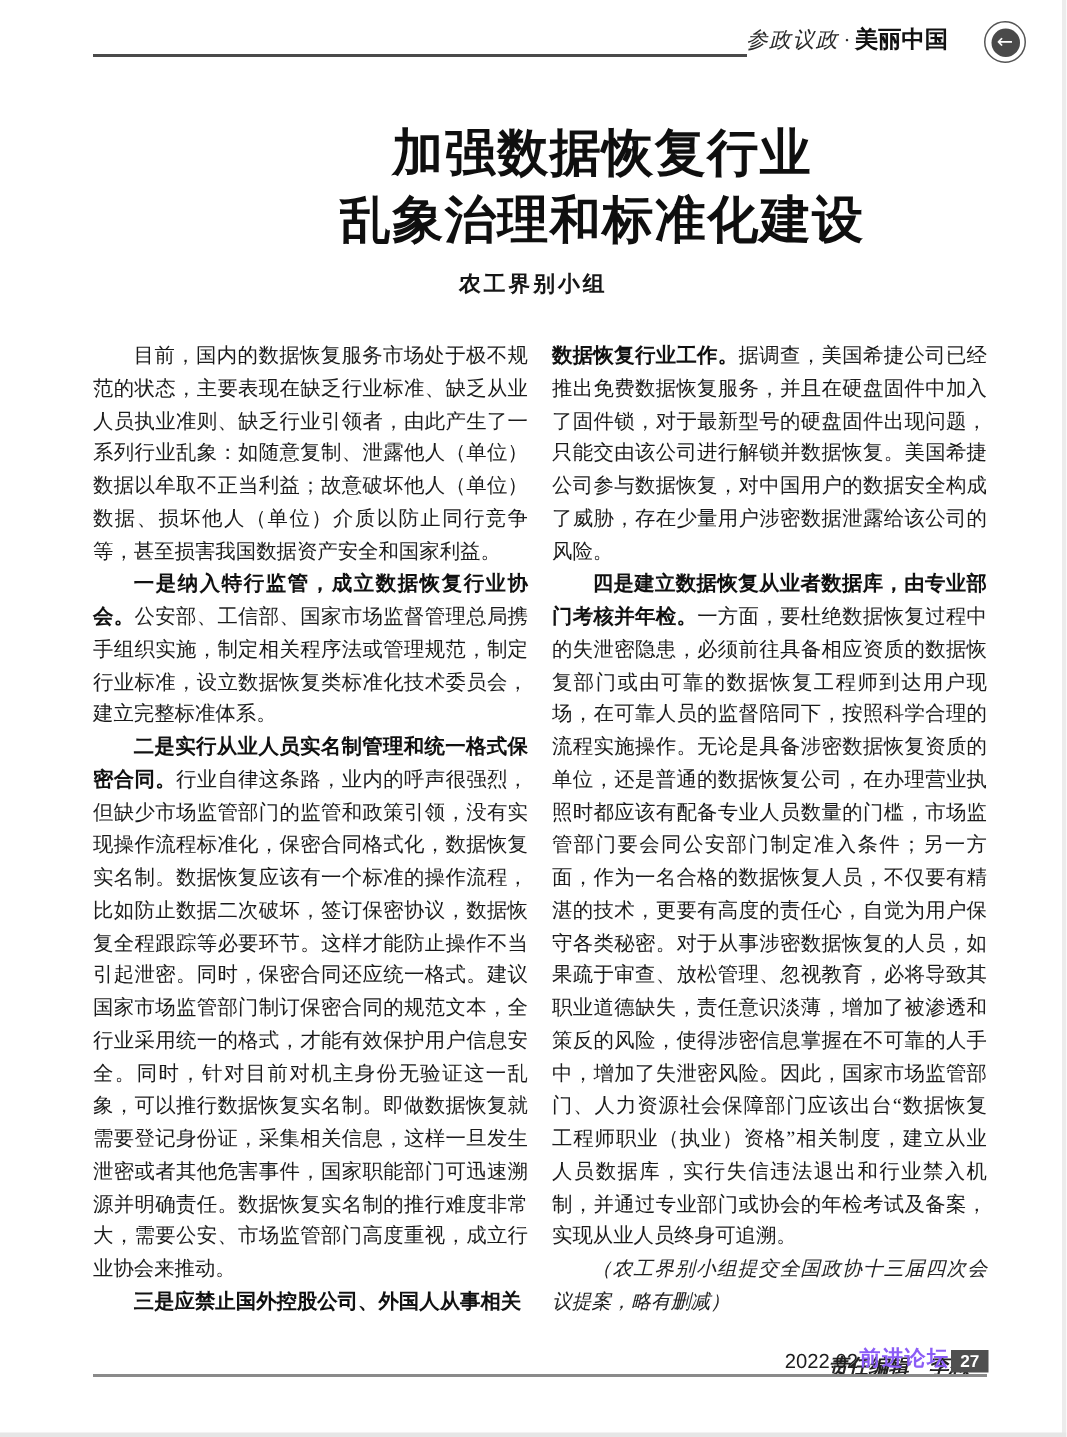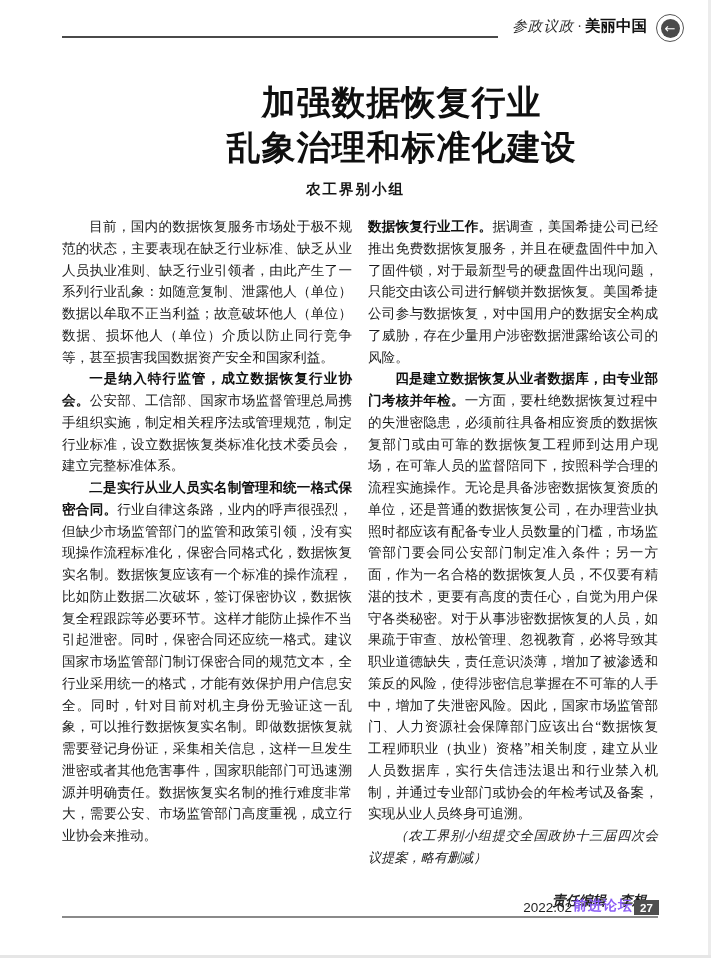--- a/index.html
+++ b/index.html
@@ -7,21 +7,21 @@
     width:711px;height:958px;position:relative;overflow:hidden;
     background:#ffffff;color:#1c1c1c;
     font-family:"Liberation Serif",serif;
   }
   .scan-edge-right{position:absolute;top:0;right:0;width:3px;height:100%;background:#ececec;}
   .scan-edge-bottom{position:absolute;left:0;bottom:0;width:100%;height:3px;background:#e6e6e6;}
 
   
   .rule-top{position:absolute;left:62px;top:36px;width:436px;height:2px;background:#4a4a4a;}
   .header-label{
-    position:absolute;top:16px;left:497px;width:150px;
+    position:absolute;top:16px;left:482px;width:150px;
     display:flex;align-items:baseline;justify-content:flex-end;gap:3px;white-space:nowrap;
   }
   .kai{font-family:"Liberation Serif",serif;font-style:italic;}
   .header-kai{font-size:14.5px;color:#2a2a2a;letter-spacing:1px;}
   .header-dot{font-size:14px;color:#2a2a2a;}
   .header-hei{font-family:"Liberation Sans",sans-serif;font-weight:700;font-size:15.5px;color:#111;}
   .logo{
     position:absolute;left:656px;top:14px;width:28px;height:28px;box-sizing:border-box;
     border:1.5px solid #555;border-radius:50%;
     display:flex;align-items:center;justify-content:center;
@@ -39,21 +39,21 @@
     font-size:34px;line-height:45px;letter-spacing:1px;padding-left:46px;
   }
   .byline{
     position:absolute;top:180px;left:0;width:100%;text-align:center;
     font-family:"Liberation Sans",sans-serif;font-weight:700;
     font-size:14.5px;color:#161616;letter-spacing:2px;
   }
 
   
   .columns{
-    position:absolute;top:216px;left:62px;width:596px;height:682px;
+    position:absolute;top:226px;left:62px;width:596px;height:682px;
     display:flex;gap:16px;
   }
   .col{
     width:290px;box-sizing:border-box;
     font-size:13.6px;line-height:21.75px;
     text-align:justify;text-justify:inter-ideograph;
     color:#1b1b1b;
   }
   .col p{margin:0;text-indent:2em;}
   .col p.noindent{text-indent:0;}
@@ -99,20 +99,21 @@
     <div>加强数据恢复行业</div>
     <div>乱象治理和标准化建设</div>
   </div>
   <div class="byline">农工界别小组</div>
 
   <div class="columns">
     <div class="col">
       <p><span>目前，国内的数据恢复服务市场处于极不规范的状态，主要表现在缺乏行业标准、缺乏从业人员执业准则、缺乏行业引领者，由此产生了一系列行业乱象：如随意复制、泄露他人（单位）数据以牟取不正当利益；故意破坏他人（单位）数据、损坏他人（单位）介质以防止同行竞争等，甚至损害我国数据资产安全和国家利益。</span></p>
       <p><span class="lead">一是纳入特行监管，成立数据恢复行业协会。</span><span>公安部、工信部、国家市场监督管理总局携手组织实施，制定相关程序法或管理规范，制定行业标准，设立数据恢复类标准化技术委员会，建立完整标准体系。</span></p>
       <p><span class="lead">二是实行从业人员实名制管理和统一格式保密合同。</span><span>行业自律这条路，业内的呼声很强烈，但缺少市场监管部门的监管和政策引领，没有实现操作流程标准化，保密合同格式化，数据恢复实名制。数据恢复应该有一个标准的操作流程，比如防止数据二次破坏，签订保密协议，数据恢复全程跟踪等必要环节。这样才能防止操作不当引起泄密。同时，保密合同还应统一格式。建议国家市场监管部门制订保密合同的规范文本，全行业采用统一的格式，才能有效保护用户信息安全。同时，针对目前对机主身份无验证这一乱象，可以推行数据恢复实名制。即做数据恢复就需要登记身份证，采集相关信息，这样一旦发生泄密或者其他危害事件，国家职能部门可迅速溯源并明确责任。数据恢复实名制的推行难度非常大，需要公安、市场监管部门高度重视，成立行业协会来推动。</span></p>
+      <p><span class="lead">三是应禁止国外控股公司、外国人从事相关</span></p>
     </div>
     <div class="col">
       <p class="noindent"><span class="lead">数据恢复行业工作。</span><span>据调查，美国希捷公司已经推出免费数据恢复服务，并且在硬盘固件中加入了固件锁，对于最新型号的硬盘固件出现问题，只能交由该公司进行解锁并数据恢复。美国希捷公司参与数据恢复，对中国用户的数据安全构成了威胁，存在少量用户涉密数据泄露给该公司的风险。</span></p>
       <p><span class="lead">四是建立数据恢复从业者数据库，由专业部门考核并年检。</span><span>一方面，要杜绝数据恢复过程中的失泄密隐患，必须前往具备相应资质的数据恢复部门或由可靠的数据恢复工程师到达用户现场，在可靠人员的监督陪同下，按照科学合理的流程实施操作。无论是具备涉密数据恢复资质的单位，还是普通的数据恢复公司，在办理营业执照时都应该有配备专业人员数量的门槛，市场监管部门要会同公安部门制定准入条件；另一方面，作为一名合格的数据恢复人员，不仅要有精湛的技术，更要有高度的责任心，自觉为用户保守各类秘密。对于从事涉密数据恢复的人员，如果疏于审查、放松管理、忽视教育，必将导致其职业道德缺失，责任意识淡薄，增加了被渗透和策反的风险，使得涉密信息掌握在不可靠的人手中，增加了失泄密风险。因此，国家市场监管部门、人力资源社会保障部门应该出台“数据恢复工程师职业（执业）资格”相关制度，建立从业人员数据库，实行失信违法退出和行业禁入机制，并通过专业部门或协会的年检考试及备案，实现从业人员终身可追溯。</span></p>
       <p class="note">（农工界别小组提交全国政协十三届四次会议提案，略有删减）</p>
       <div class="editor">责任编辑　李想</div>
     </div>
   </div>
 
   <div class="rule-bottom"></div>

